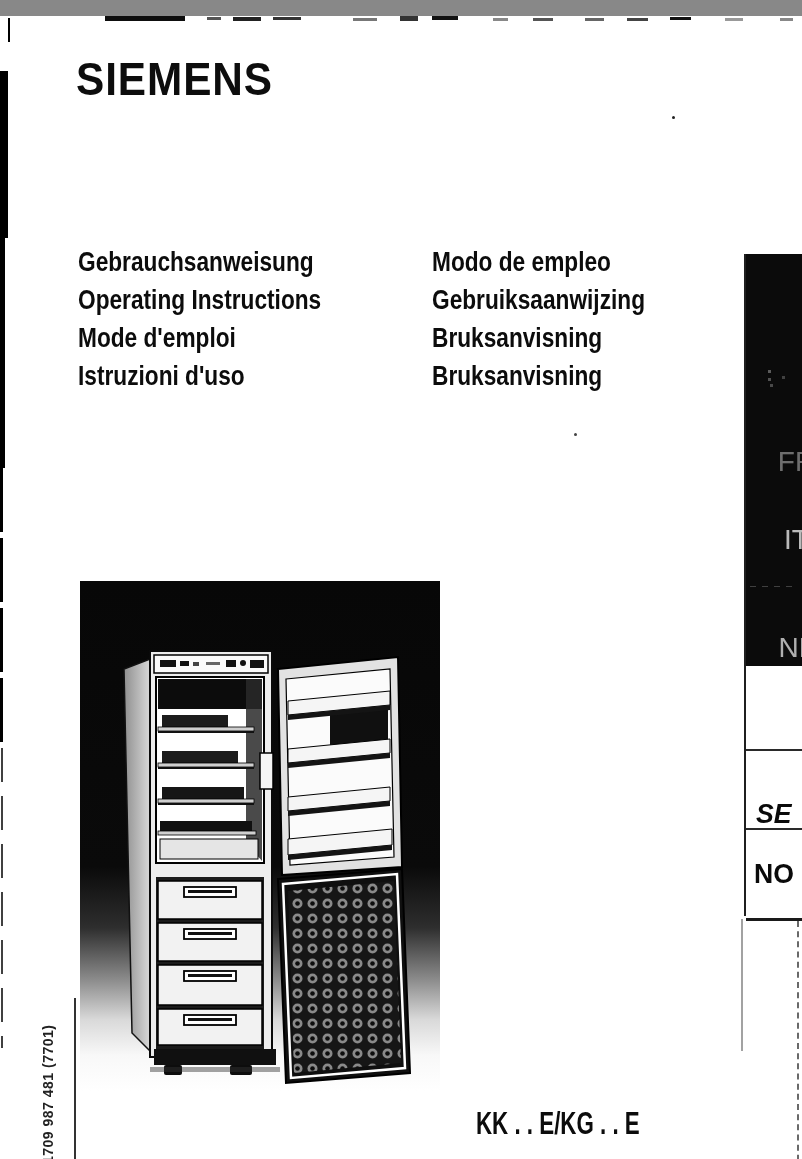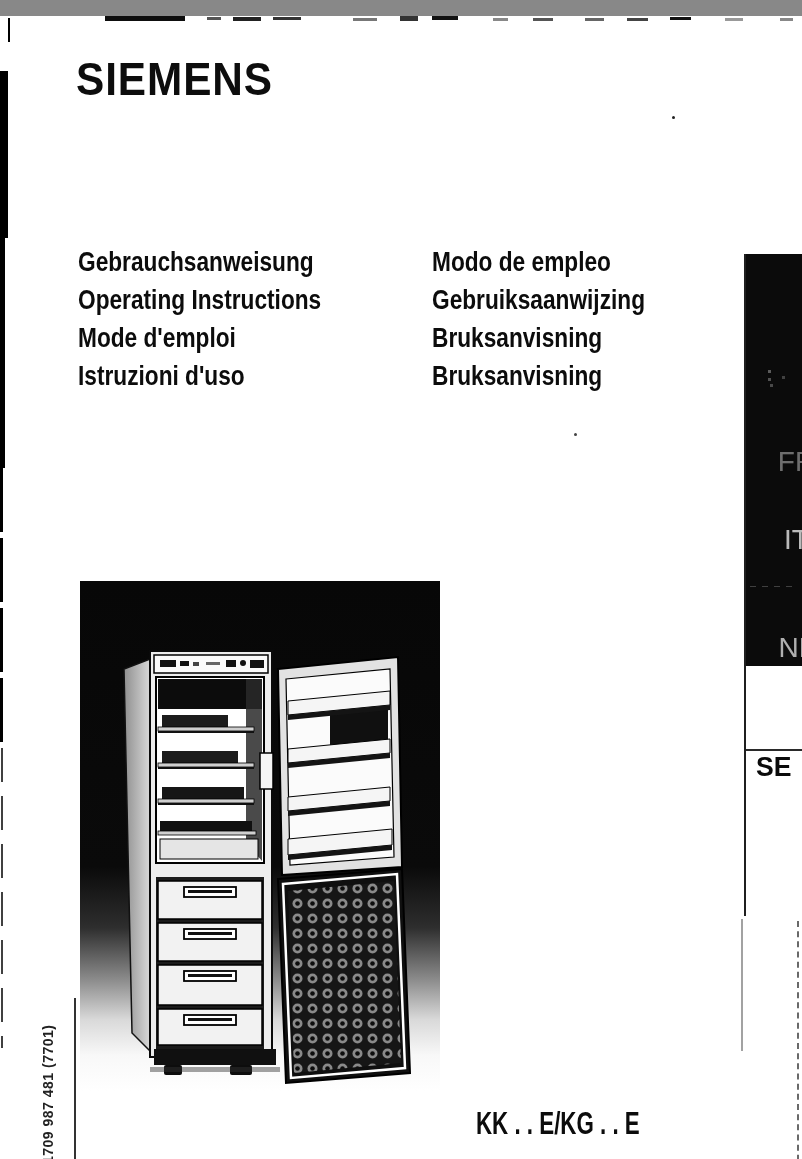--- a/index.html
+++ b/index.html
@@ -54,21 +54,21 @@
   .dark-sep{position:absolute;left:4px;right:4px;top:332px;height:1px;
     background:repeating-linear-gradient(90deg,rgba(255,255,255,.22) 0 6px,transparent 6px 12px);}
   .sect-es{
     top:412px;height:83px;
     background:
       repeating-linear-gradient(105deg,rgba(0,0,0,.12) 0 2px,transparent 2px 6px),
       linear-gradient(180deg,#000 0%,#151515 22%,#4a4a4a 48%,#9a9a9a 68%,#cdcdcd 85%,#e0e0e0 100%);
     display:flex;align-items:center;justify-content:center;
   }
   .sect-se{top:495px;height:79px;background:#fff;border-top:2px solid #2a2a2a;
-    display:flex;align-items:flex-start;justify-content:center;}
+    display:flex;align-items:flex-end;justify-content:center;font-style:italic;}
   .sect-no{top:574px;height:88px;background:#fff;border-top:2px solid #2a2a2a;
     border-bottom:3px solid #1a1a1a;
     display:flex;align-items:center;justify-content:center;}
   .lbl-light{font-size:28px;font-weight:bold;color:#0a0a0a;transform:scaleX(.95);}
   
   .order-num{
     left:40px;top:982px;height:166px;
     writing-mode:vertical-rl;transform:rotate(180deg);
     font-size:14px;font-weight:bold;letter-spacing:.5px;color:#222;
     display:flex;align-items:center;
@@ -146,20 +146,23 @@
   <div class="abs tabcol">
     <div class="sect sect-dark">
       <div class="faint-marks"></div>
       <div class="dark-sep"></div>
       <div class="tab-label lbl-dark lbl-fr">FR</div>
       <div class="tab-label lbl-dark lbl-it">IT</div>
       <div class="tab-label lbl-dark lbl-nl">NL</div>
     </div>
     <div class="sect sect-se">
       <span class="lbl-light">SE</span>
+    </div>
+    <div class="sect sect-no">
+      <span class="lbl-light">NO</span>
     </div>
   </div>
   <div class="abs right-dash"></div>
   <div class="abs left-dash-cont"></div>
 
   <div class="abs photo">
     <svg width="360" height="510" viewBox="0 0 360 510" xmlns="http://www.w3.org/2000/svg">
       <defs>
         <linearGradient id="bg" x1="0" y1="0" x2="0" y2="1">
           <stop offset="0" stop-color="#070707"></stop>

